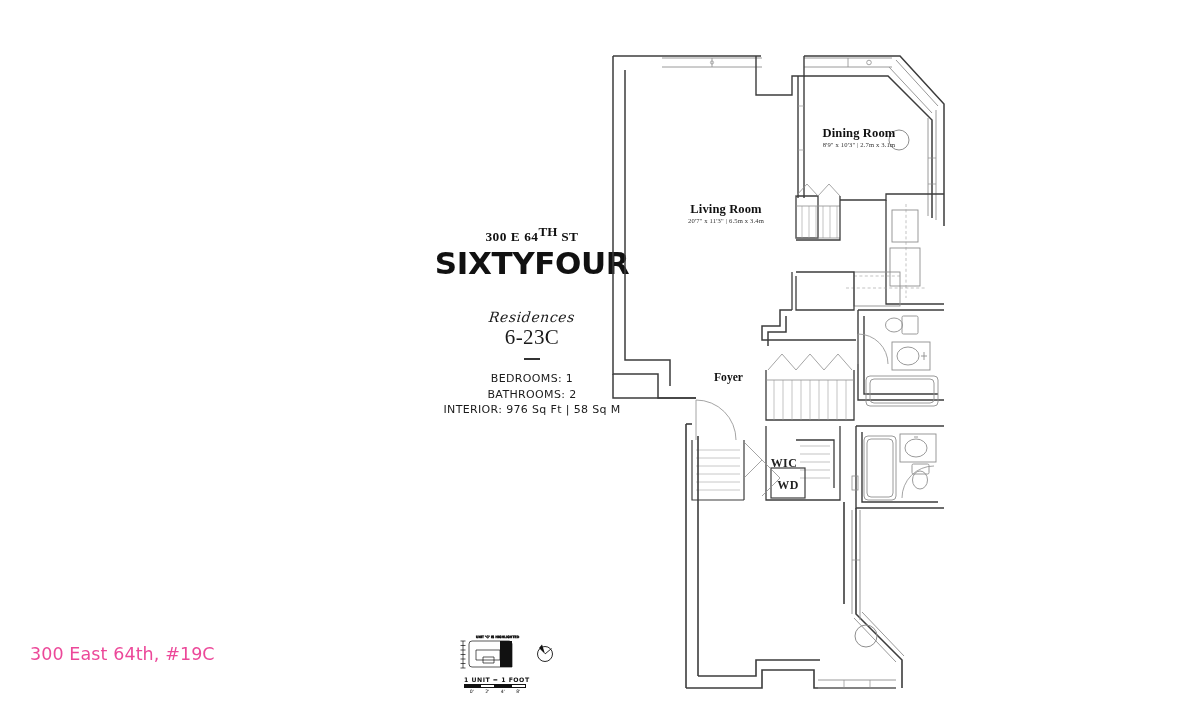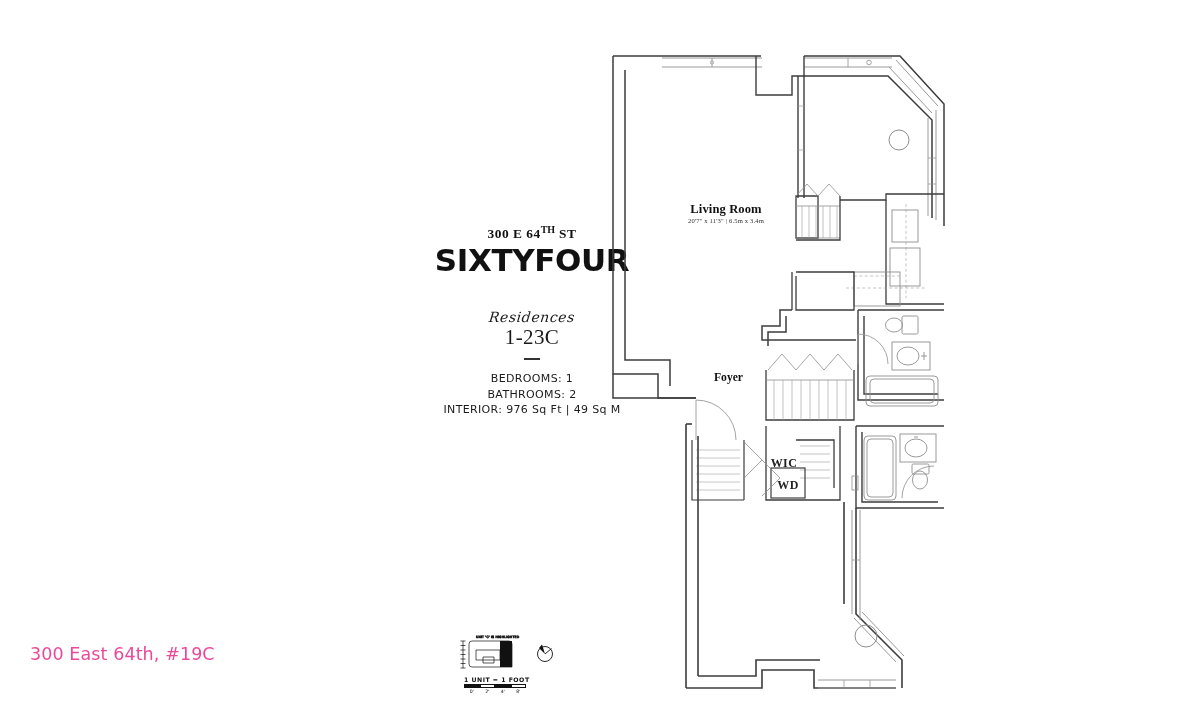--- a/index.html
+++ b/index.html
@@ -40,21 +40,21 @@
   }
   #brand-addr {
     font-family: "Liberation Serif", serif;
     font-size: 13.4px;
     font-weight: 700;
     letter-spacing: .5px;
     line-height: 1;
     white-space: nowrap;
   }
   #brand-addr .sup {
-    font-size: 10px;
+    font-size: 13px;
     vertical-align: super;
     letter-spacing: 0;
   }
   #brand-name {
     font-family: "DejaVu Sans", sans-serif;
     font-size: 31px;
     font-weight: 700;
     letter-spacing: -0.4px;
     line-height: 1.08;
     margin-top: 3px;
@@ -207,28 +207,28 @@
 
 <div id="page">
 
   <div id="brand">
     <div id="brand-addr"><span>300 E 64</span><span class="sup">TH</span><span> ST</span></div>
     <div id="brand-name">SIXTYFOUR</div>
   </div>
 
   <div id="residences">
     <div id="res-script">Residences</div>
-    <div id="res-num">1-23C</div>
+    <div id="res-num">6-23C</div>
     <div id="res-rule"></div>
   </div>
 
   <div id="specs">
     <div>BEDROOMS: 1</div>
     <div>BATHROOMS: 2</div>
-    <div>INTERIOR: 976 Sq Ft | 49 Sq M</div>
+    <div>INTERIOR: 976 Sq Ft | 58 Sq M</div>
   </div>
 
   <div id="caption">300 East 64th, #19C</div>
 
   <div id="legend">
 
     <div id="keyplan-wrap">
       <svg width="110" height="44" viewBox="0 0 110 44" xmlns="http://www.w3.org/2000/svg">
         <g stroke="#111" fill="none" stroke-width=".7">
 
@@ -523,20 +523,24 @@
       <g stroke="#3c3c3c" fill="none" stroke-width="1.5">
         <path d="M17,326 L17,350 L100,350"></path>
       </g>
     </svg>
 
     <div class="rlabel" style="left:40px; top:154px; width:180px;">
       <div class="nm">Living Room</div>
       <div class="dim">20'7" x 11'3" | 6.5m x 3.4m</div>
     </div>
 
+    <div class="rlabel" style="left:168px; top:78px; width:190px;">
+      <div class="nm">Dining Room</div>
+      <div class="dim">8'9" x 10'3" | 2.7m x 3.1m</div>
+    </div>
 
 
     <div class="flabel" style="left:118px; top:323px;">Foyer</div>
 
     <div class="slabel" style="left:174px; top:408px; width:28px;">WIC</div>
 
     <div class="slabel" style="left:178px; top:430px; width:28px;">WD</div>
   </div>
 
 </div>

